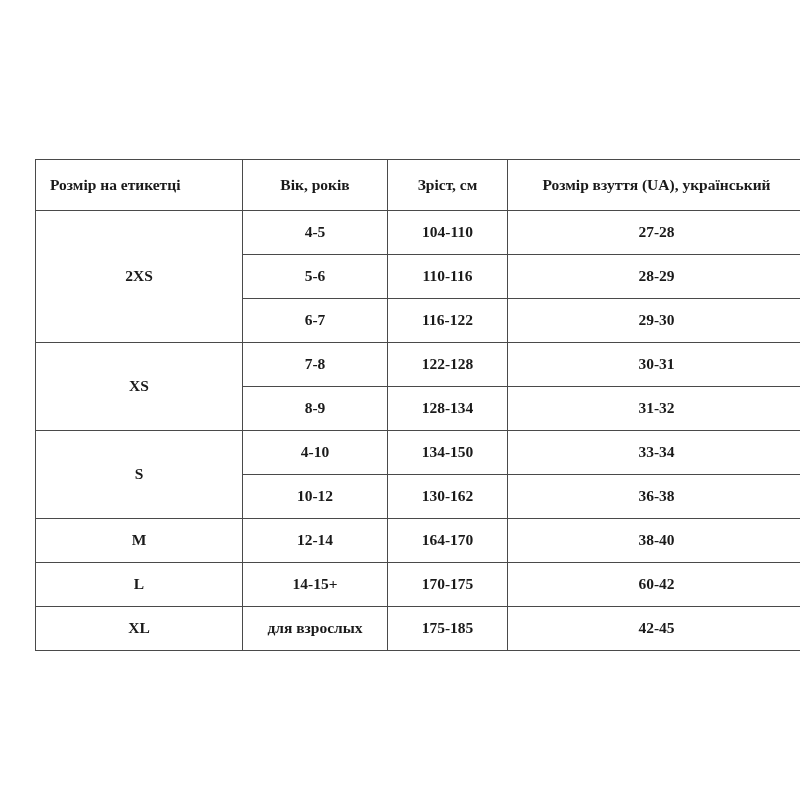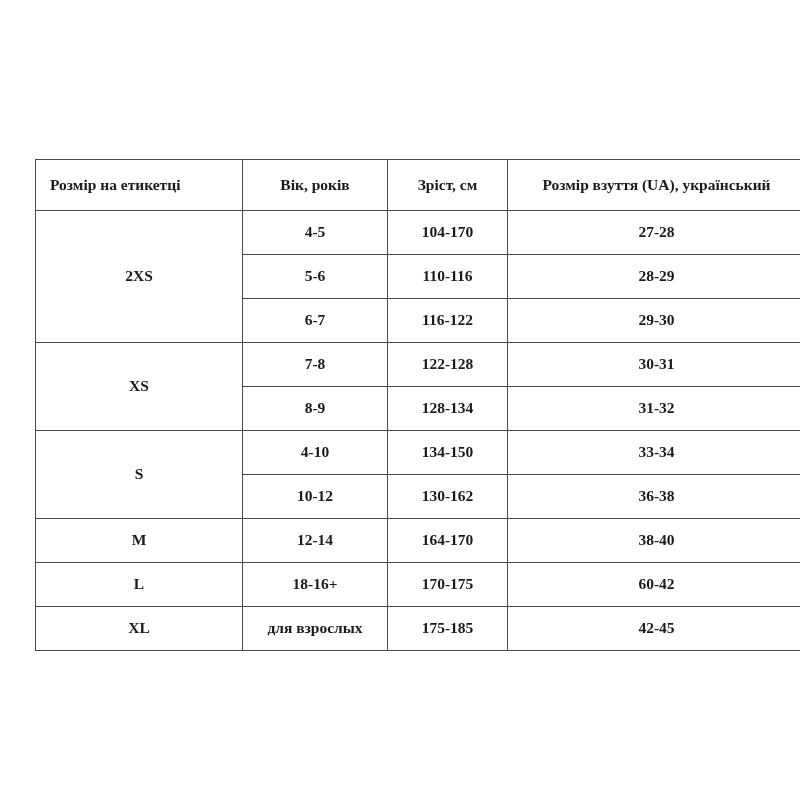--- a/index.html
+++ b/index.html
@@ -81,21 +81,21 @@
           <th class="col-label">Розмір на етикетці</th>
           <th>Вік, років</th>
           <th>Зріст, см</th>
           <th>Розмір взуття (UA), український</th>
         </tr>
       </thead>
       <tbody>
           <tr>
             <td class="label-cell" rowspan="3">2XS</td>
             <td>4-5</td>
-            <td>104-170</td>
+            <td>104-110</td>
             <td>27-28</td>
           </tr>
           <tr>
             <td>5-6</td>
             <td>110-116</td>
             <td>28-29</td>
           </tr>
           <tr>
             <td>6-7</td>
             <td>116-122</td>
@@ -124,21 +124,21 @@
             <td>36-38</td>
           </tr>
           <tr>
             <td class="label-cell" rowspan="1">M</td>
             <td>12-14</td>
             <td>164-170</td>
             <td>38-40</td>
           </tr>
           <tr>
             <td class="label-cell" rowspan="1">L</td>
-            <td>18-16+</td>
+            <td>14-15+</td>
             <td>170-175</td>
             <td>60-42</td>
           </tr>
           <tr>
             <td class="label-cell" rowspan="1">XL</td>
             <td>для взрослых</td>
             <td>175-185</td>
             <td>42-45</td>
           </tr>
         </tbody>

